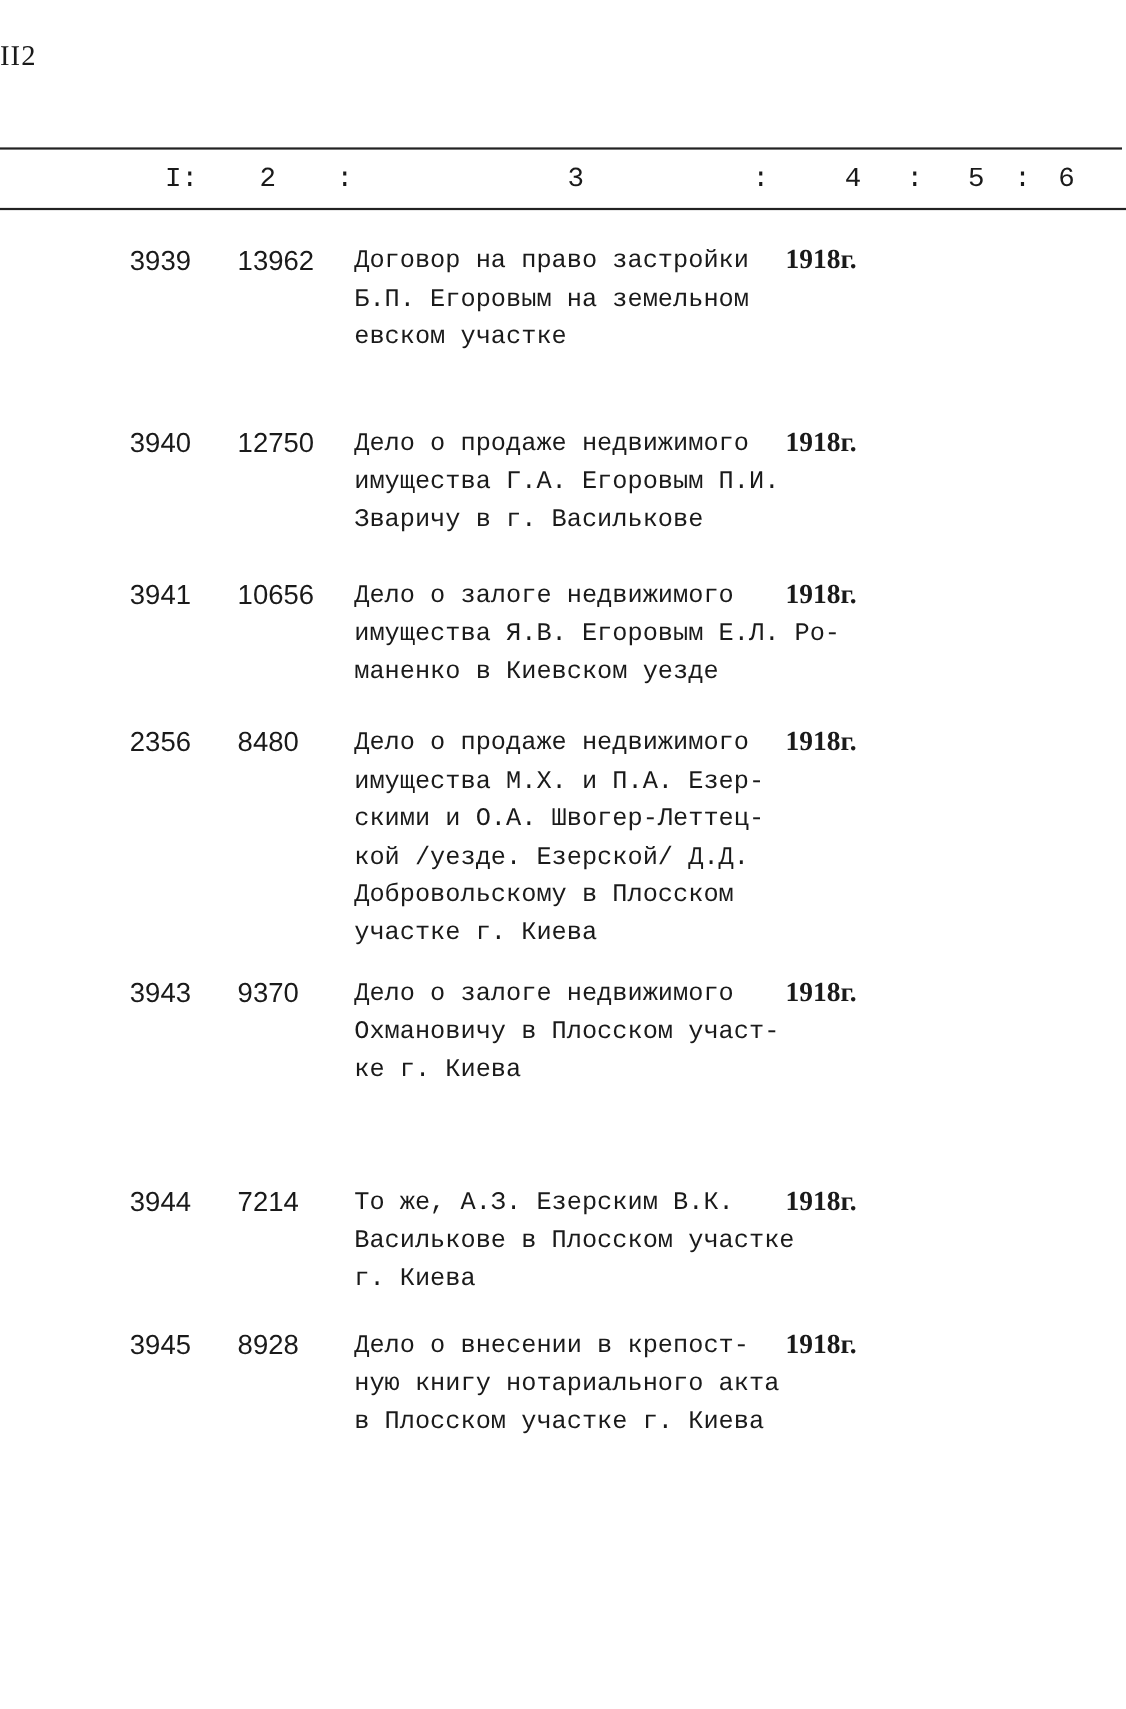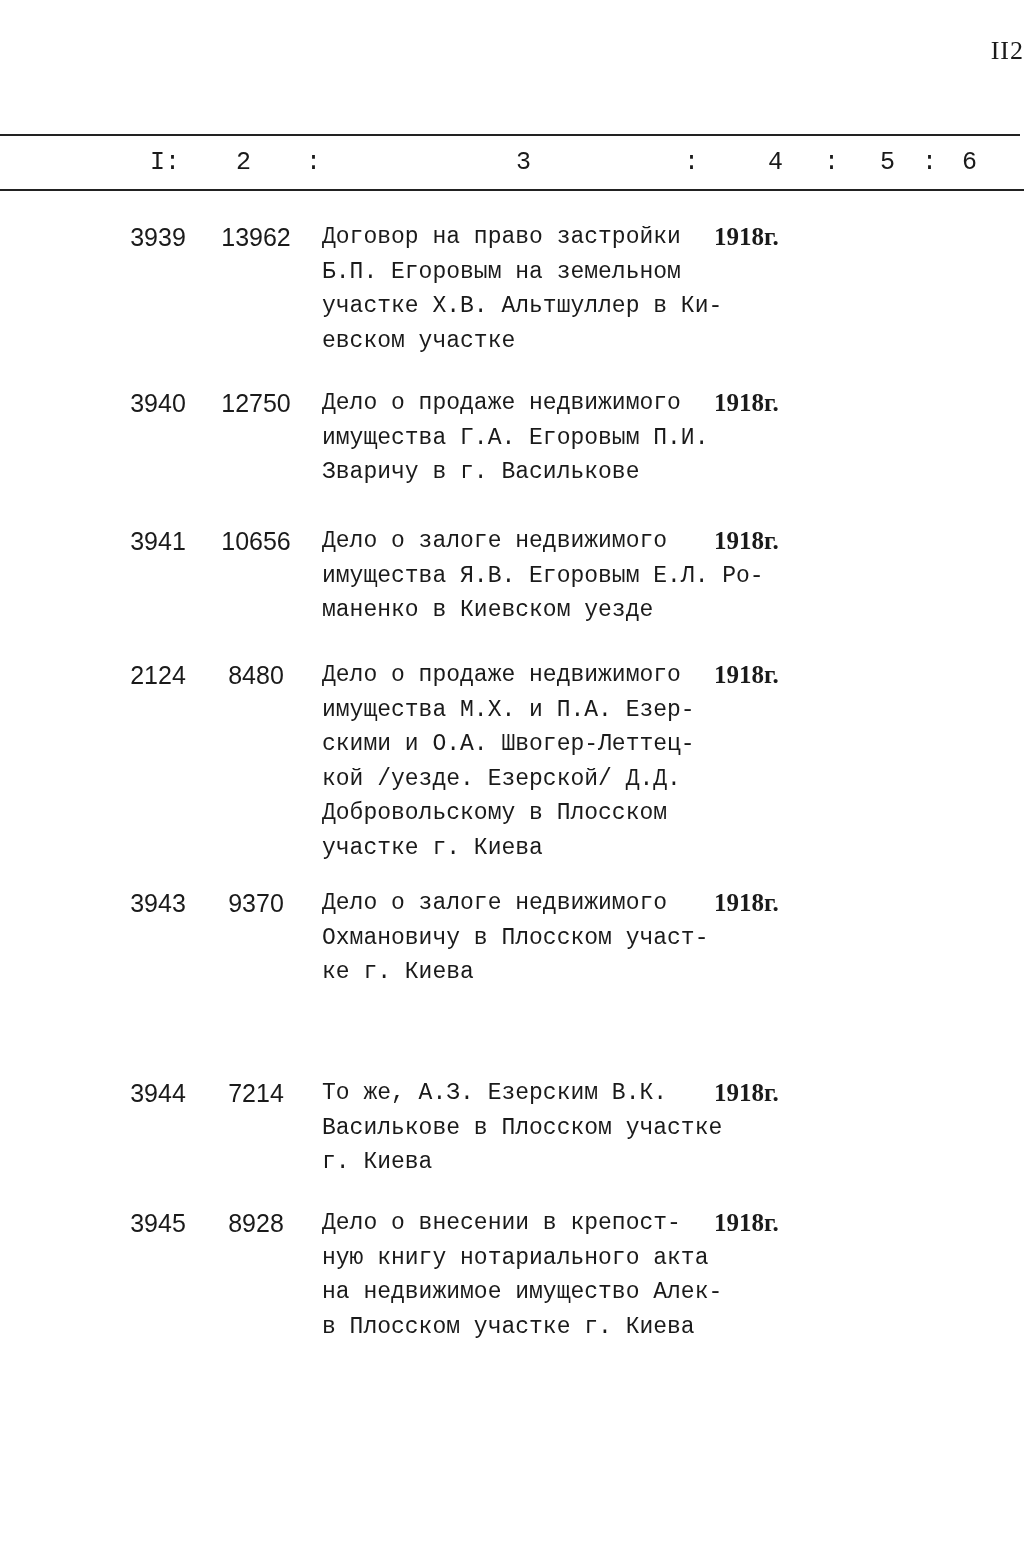--- a/index.html
+++ b/index.html
@@ -6,29 +6,29 @@
     body {
       width: 1024px; height: 1554px;
       background: #ffffff;
       position: relative;
       overflow: hidden;
       color: #1a1a1a;
       font-family: "Liberation Mono", "DejaVu Sans Mono", monospace;
     }
     .page-number {
       position: absolute; left: 0; width: 1024px; top: 36px;
-      text-align: right; font-size: 26px; font-family: "Liberation Serif", serif;
+      text-align: left; font-size: 26px; font-family: "Liberation Serif", serif;
       letter-spacing: 1px;
     }
     .rule { position: absolute; left: 0; height: 2px; background: #222; }
     .rule.top { top: 134px; width: 1020px; }
     .rule.bottom { top: 189px; width: 1024px; }
     .colhead { position: absolute; top: 148px; font-size: 25px; font-family: "Liberation Mono", monospace; }
     .entry { position: absolute; left: 0; width: 1024px; font-size: 23px; }
-    .entry .num { position: absolute; width: 80px; text-align: center; font-family: "Liberation Sans Narrow", "Liberation Sans", sans-serif; font-size: 25px; }
+    .entry .num { position: absolute; width: 80px; text-align: left; font-family: "Liberation Sans Narrow", "Liberation Sans", sans-serif; font-size: 25px; }
     .entry .c1 { left: 118px; }
     .entry .c2 { left: 216px; }
     .entry .desc { position: absolute; left: 322px; width: 420px; }
     .entry .desc .line { display: block; white-space: pre; height: 34.5px; line-height: 34.5px; }
     .entry .num { line-height: 34.5px; }
     .entry .year { position: absolute; left: 714px; line-height: 34.5px; font-family: "Liberation Serif", serif; font-size: 25px; font-weight: bold; }
   </style>
 </head>
 <body>
 
@@ -50,21 +50,20 @@
 </div>
 
 <div class="rule bottom"></div>
 
 <div class="entry" style="top:220px">
   <span class="num c1">3939</span>
   <span class="num c2">13962</span>
   <div class="desc">
     <span class="line">Договор на право застройки</span>
     <span class="line">Б.П. Егоровым на земельном</span>
-    <span class="line">участке Х.В. Альтшуллер в Ки-</span>
     <span class="line">евском участке</span>
   </div>
   <span class="year">1918г.</span>
 </div>
 
 <div class="entry" style="top:386px">
   <span class="num c1">3940</span>
   <span class="num c2">12750</span>
   <div class="desc">
     <span class="line">Дело о продаже недвижимого</span>
@@ -79,21 +78,21 @@
   <span class="num c2">10656</span>
   <div class="desc">
     <span class="line">Дело о залоге недвижимого</span>
     <span class="line">имущества Я.В. Егоровым Е.Л. Ро-</span>
     <span class="line">маненко в Киевском уезде</span>
   </div>
   <span class="year">1918г.</span>
 </div>
 
 <div class="entry" style="top:658px">
-  <span class="num c1">2124</span>
+  <span class="num c1">2356</span>
   <span class="num c2">8480</span>
   <div class="desc">
     <span class="line">Дело о продаже недвижимого</span>
     <span class="line">имущества М.Х. и П.А. Езер-</span>
     <span class="line">скими и О.А. Швогер-Леттец-</span>
     <span class="line">кой /уезде. Езерской/ Д.Д.</span>
     <span class="line">Добровольскому в Плосском</span>
     <span class="line">участке г. Киева</span>
   </div>
   <span class="year">1918г.</span>
@@ -120,17 +119,16 @@
   </div>
   <span class="year">1918г.</span>
 </div>
 
 <div class="entry" style="top:1206px">
   <span class="num c1">3945</span>
   <span class="num c2">8928</span>
   <div class="desc">
     <span class="line">Дело о внесении в крепост-</span>
     <span class="line">ную книгу нотариального акта</span>
-    <span class="line">на недвижимое имущество Алек-</span>
     <span class="line">в Плосском участке г. Киева</span>
   </div>
   <span class="year">1918г.</span>
 </div>
 
 </body></html>

